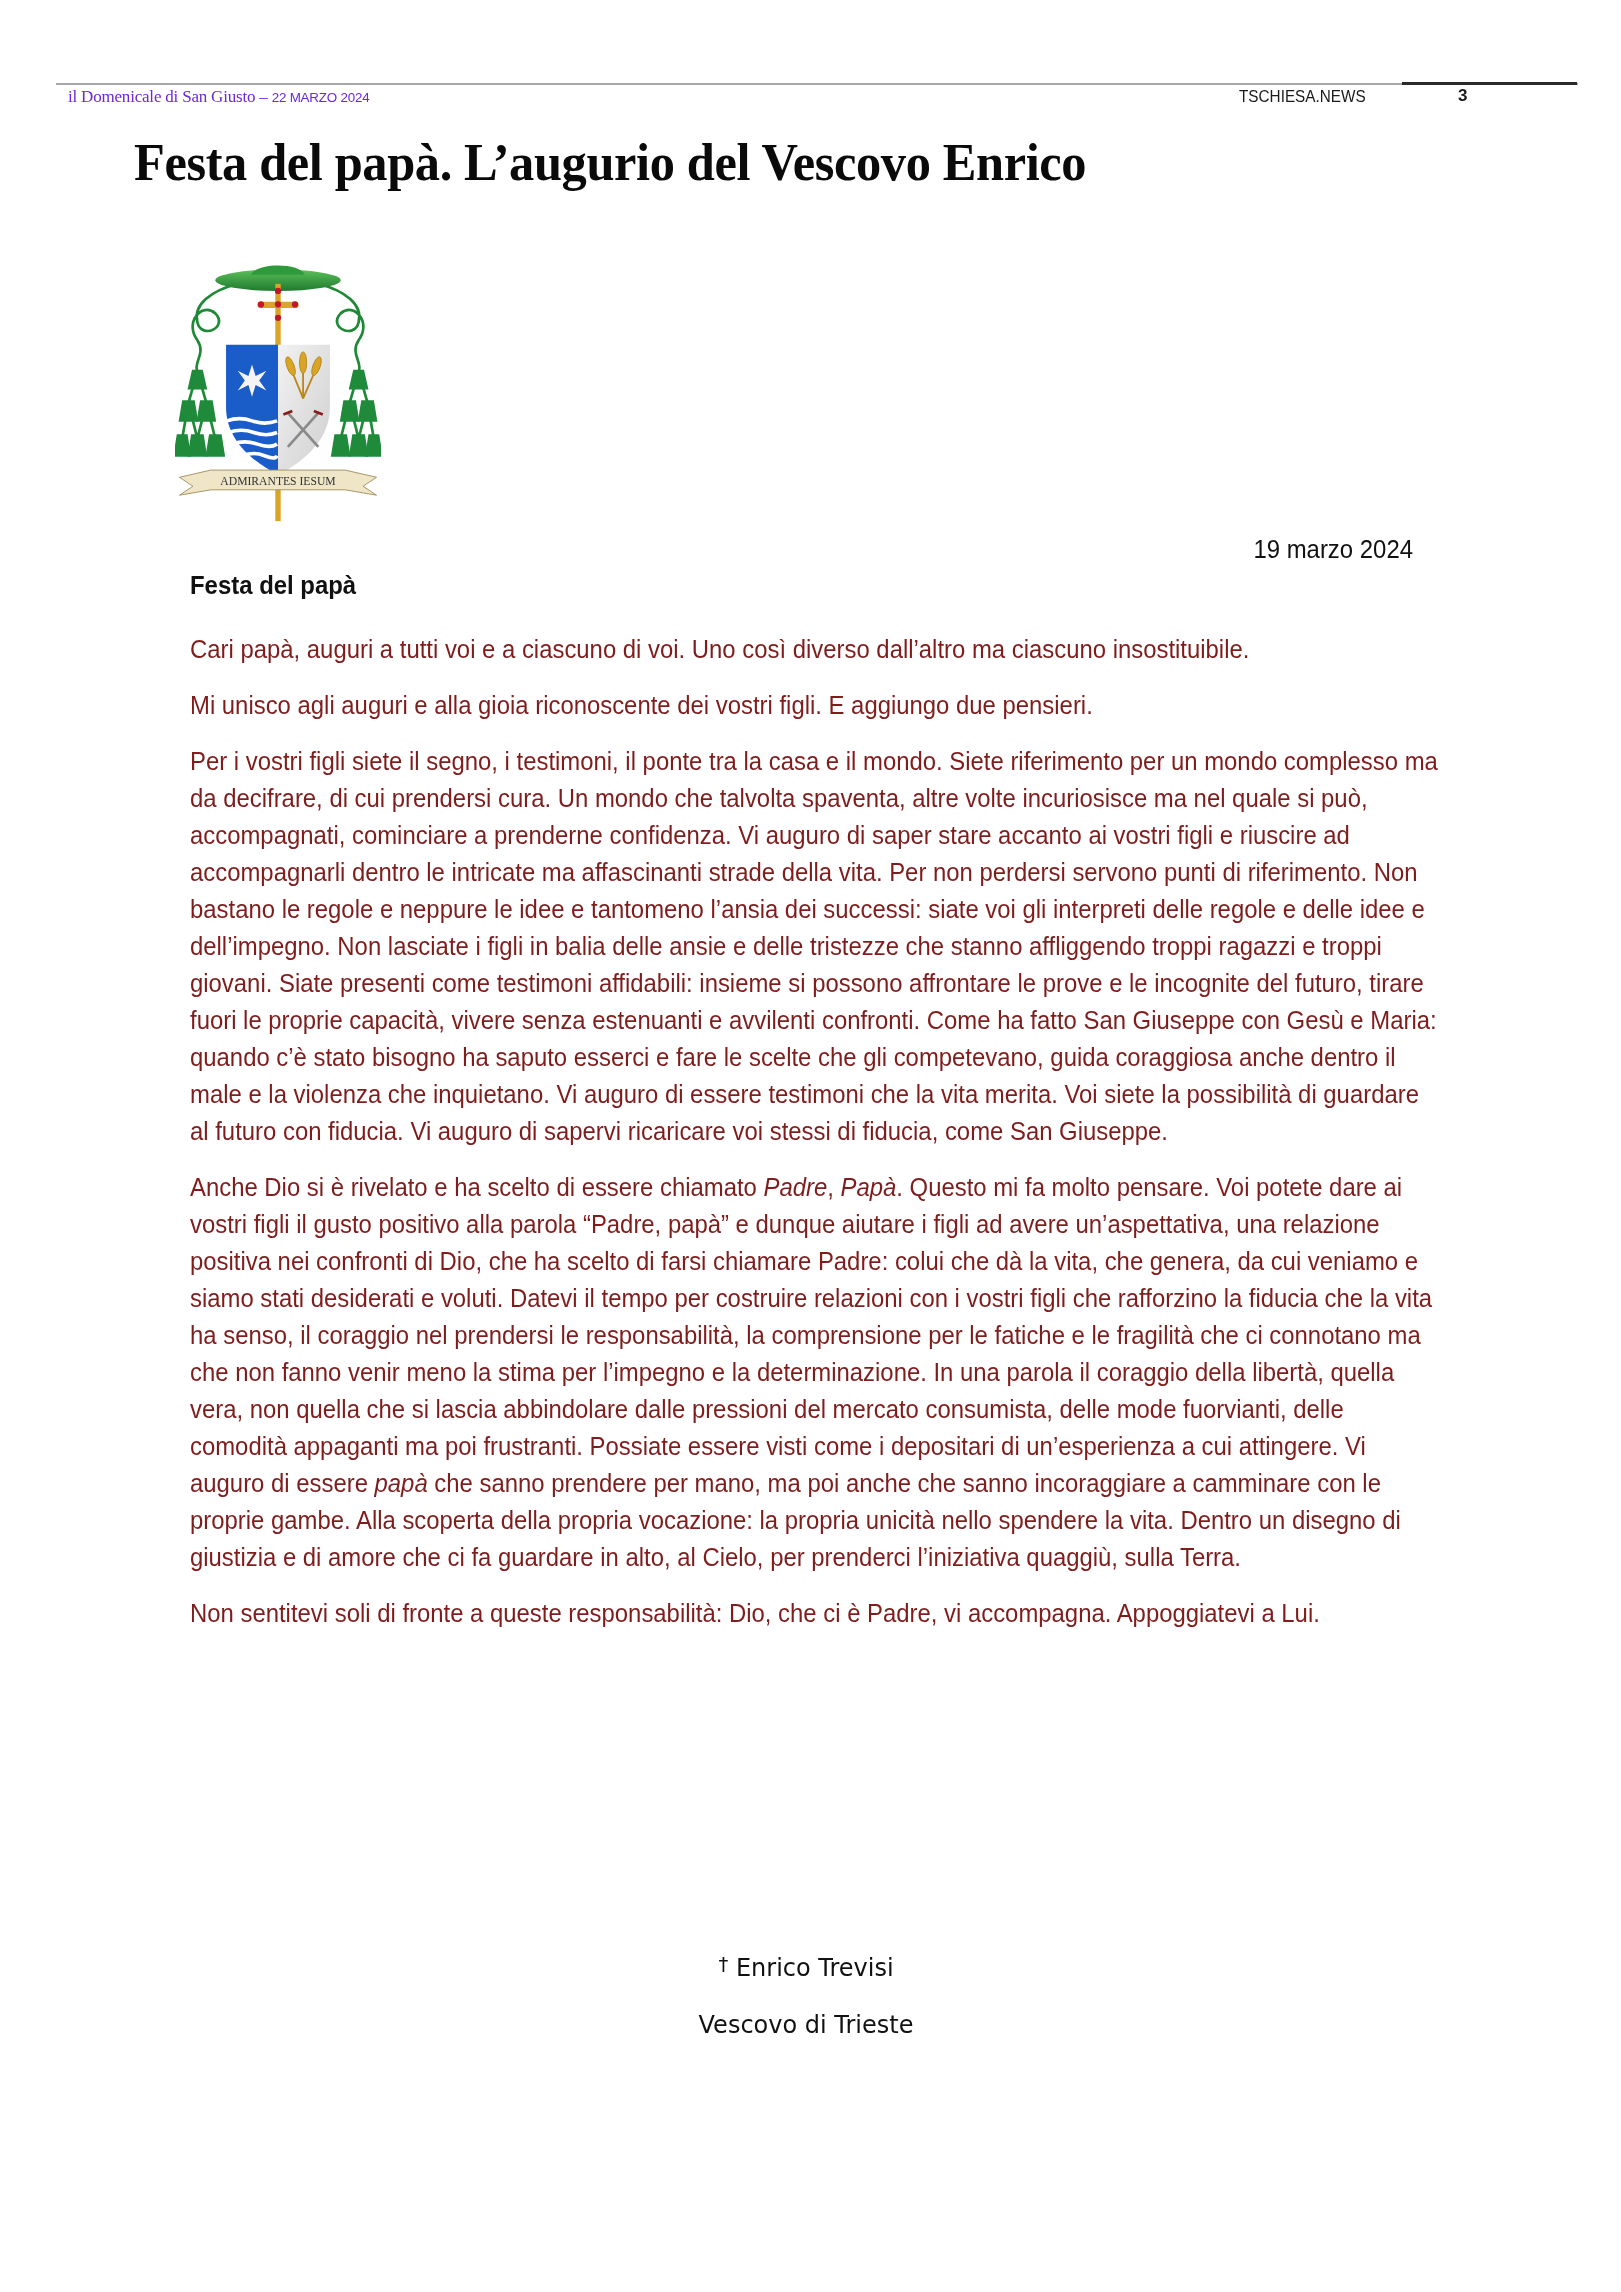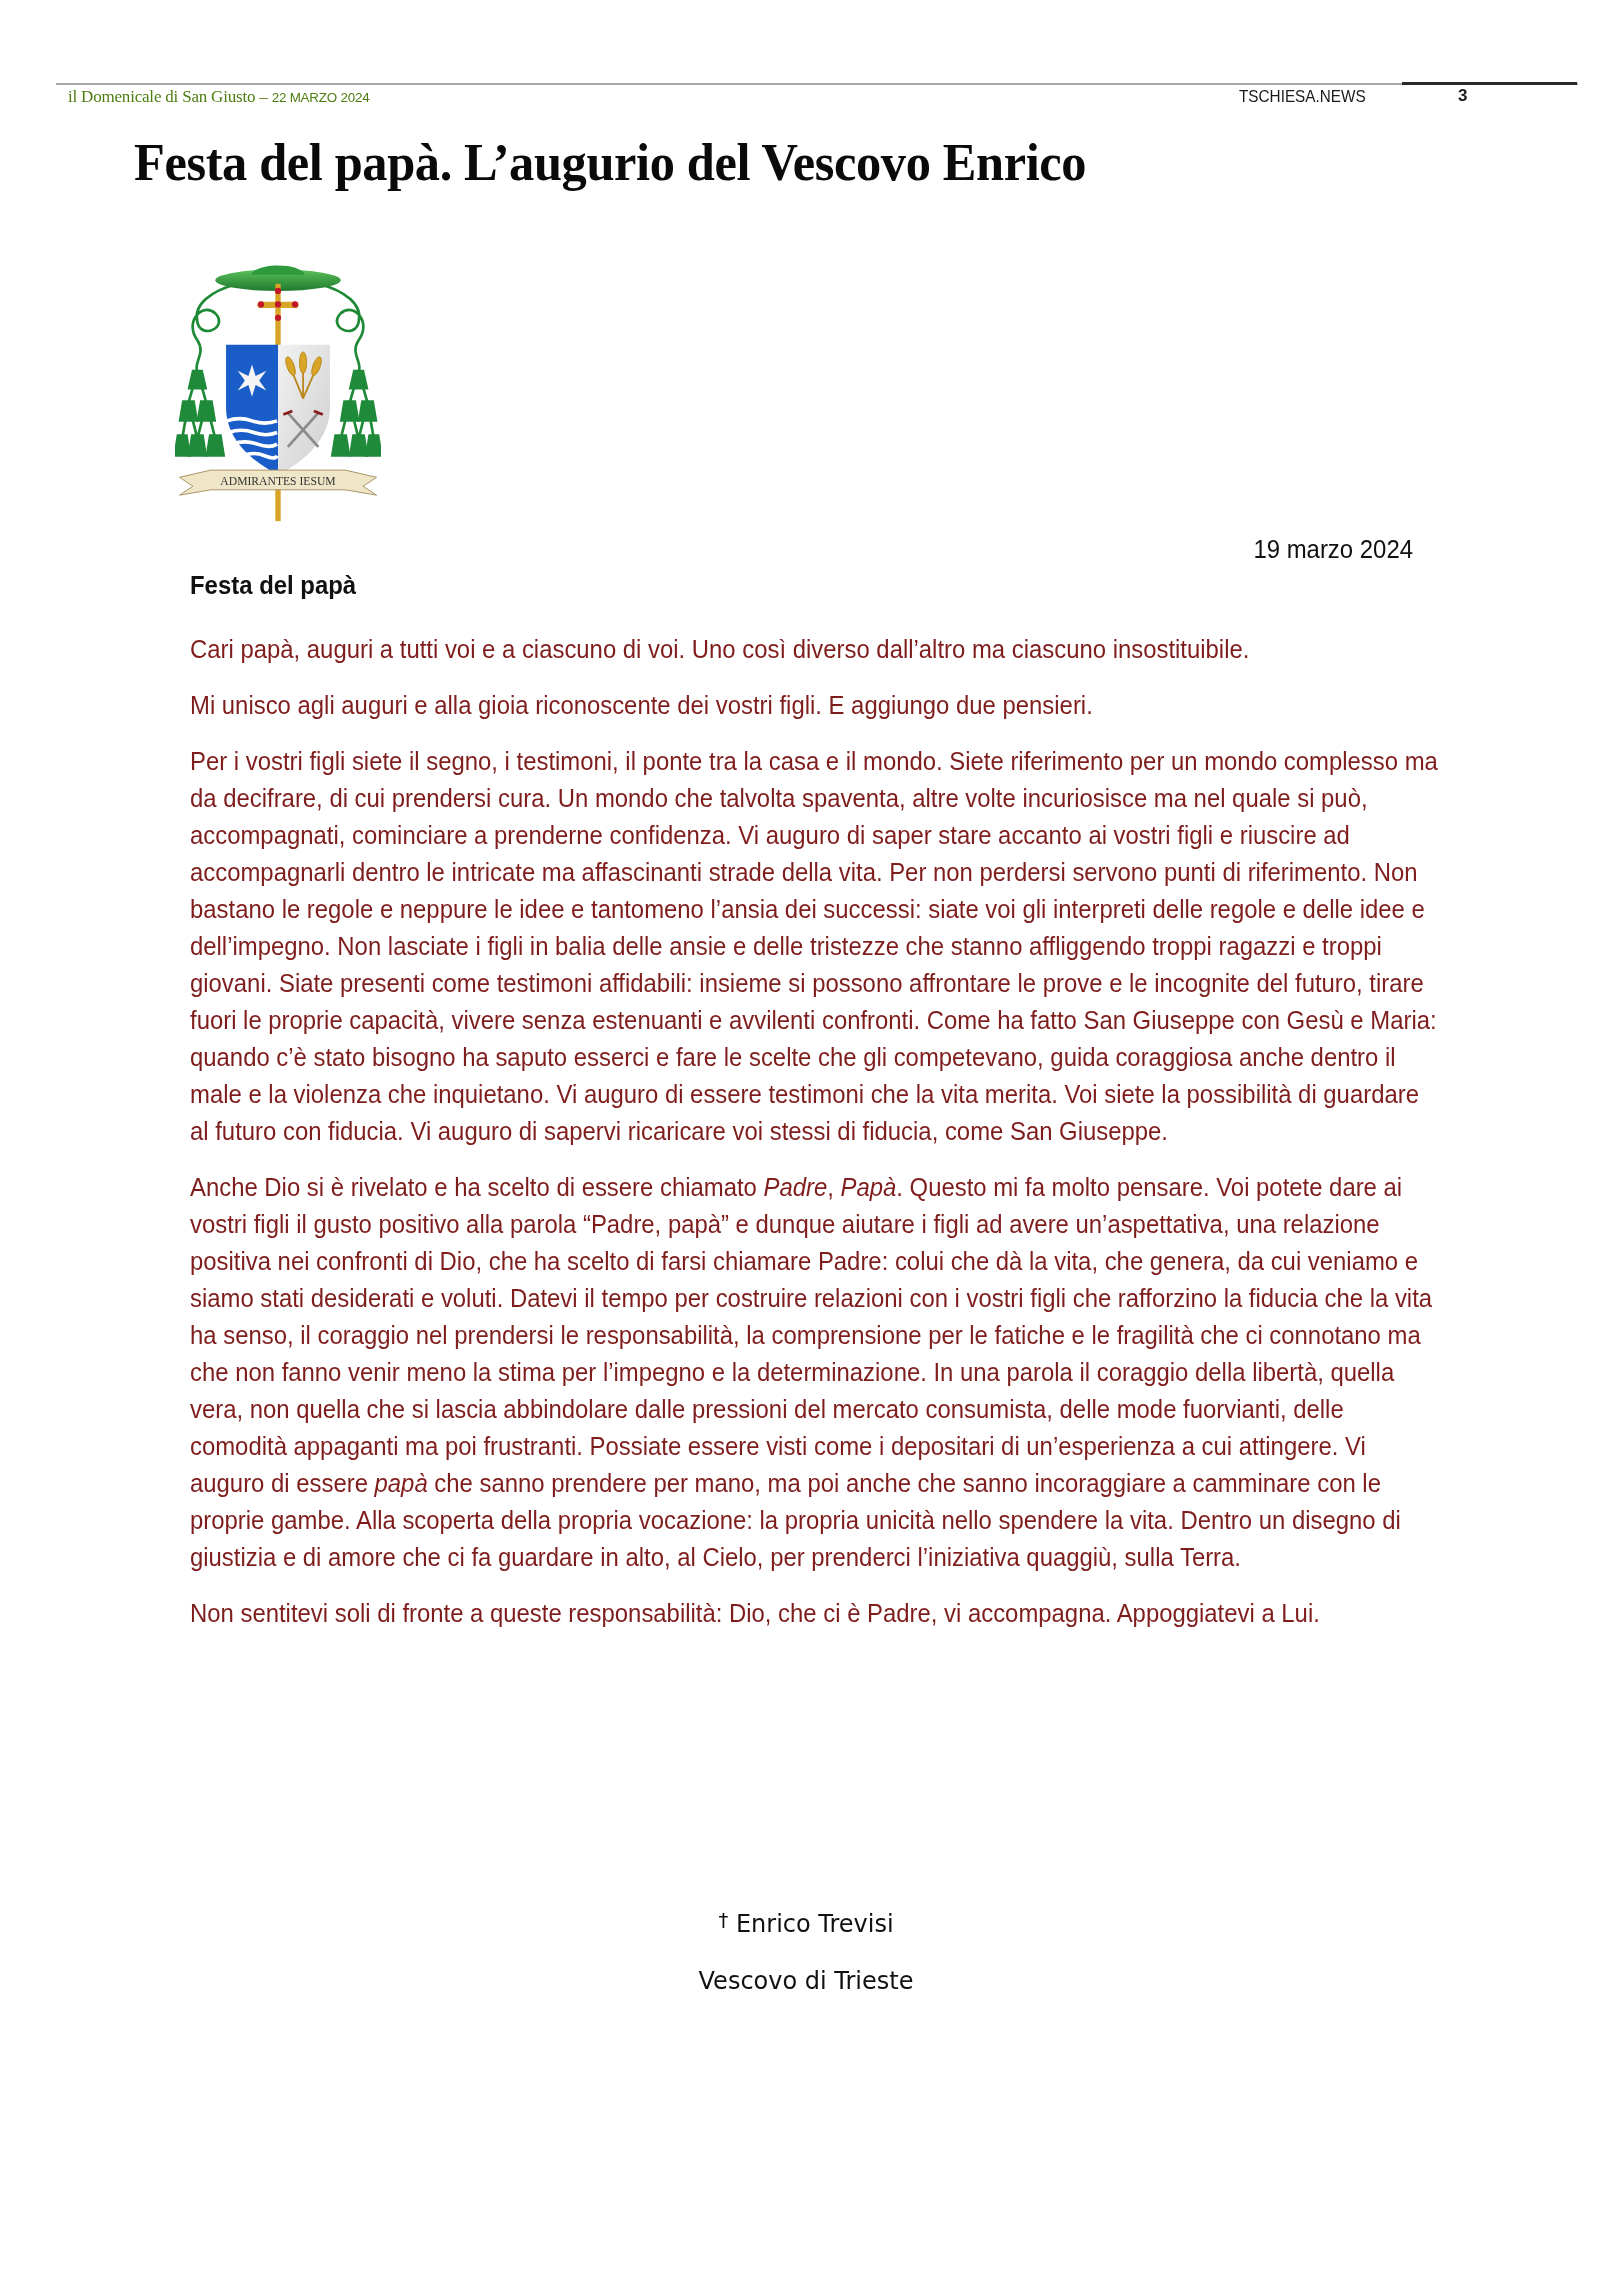--- a/index.html
+++ b/index.html
@@ -1,30 +1,30 @@
 <!DOCTYPE html>
 <html style="font-size:14.3px"><head>
 <meta charset="utf-8">
 <style>
   html, body { margin: 0; padding: 0; background: #ffffff; }
   body { width: 1621px; height: 2293px; position: relative; overflow: hidden; color: #111; }
   .header-rule { position: absolute; top: 83px; left: 56px; width: 1522px; height: 1.8px; background: #a8a8a8; }
   .header-rule-dark { position: absolute; top: 82px; left: 1402px; width: 175px; height: 2.7px; background: #2a2a2a; }
-  .hdr-left { position: absolute; top: 87px; left: 68px; font-family: "Liberation Serif", serif; font-size: 17px; color: #4d7c0f; letter-spacing: -0.2px; }
+  .hdr-left { position: absolute; top: 87px; left: 68px; font-family: "Liberation Serif", serif; font-size: 17px; color: #6d28d9; letter-spacing: -0.2px; }
   .hdr-left .date { font-family: "Liberation Sans", sans-serif; font-size: 13.4px; }
   .hdr-right { position: absolute; top: 87px; left: 1239px; font-family: "Liberation Sans", sans-serif; font-size: 17px; color: #1a1a1a; transform: scaleX(0.9); transform-origin: left; }
   .hdr-page { position: absolute; top: 86px; left: 1458px; font-family: "Liberation Sans", sans-serif; font-size: 17px; font-weight: bold; color: #1a1a1a; }
   .headline { position: absolute; top: 133px; left: 134px; margin: 0; font-family: "Liberation Serif", serif; font-weight: bold; font-size: 52px; color: #0a0a0a; letter-spacing: -0.4px; transform: scaleX(0.97); transform-origin: left; white-space: nowrap; }
   .crest { position: absolute; top: 255px; left: 175px; width: 206px; height: 269px; }
   .letter-date { position: absolute; top: 534px; left: 1200px; width: 213px; text-align: right; font-family: "Liberation Sans", sans-serif; font-size: 26px; color: #111; transform: scaleX(0.92); transform-origin: right; }
   .letter-title { position: absolute; top: 570px; left: 190px; margin: 0; font-family: "Liberation Sans", sans-serif; font-weight: bold; font-size: 26px; color: #111; transform: scaleX(0.92); transform-origin: left; }
   .body-text { position: absolute; top: 631px; left: 190px; width: 1245px; font-family: "Liberation Sans", sans-serif; font-size: 26.4px; line-height: 37px; color: #7f1d1d; }
   .body-text p { margin: 0 0 19px 0; transform: scaleX(0.905); transform-origin: left; width: 1379px; }
   .body-text em { font-style: italic; }
-  .signature { position: absolute; top: 1892px; left: 627px; width: 358px; text-align: center; font-family: "DejaVu Sans", sans-serif; font-size: 24px; color: #111; line-height: 57px; }
+  .signature { position: absolute; top: 1936px; left: 627px; width: 358px; text-align: center; font-family: "DejaVu Sans", sans-serif; font-size: 24px; color: #111; line-height: 57px; }
 </style>
 </head>
 <body>
 
 <div class="header-rule"></div>
 <div class="header-rule-dark"></div>
 
 <div class="hdr-left">
   <span>il Domenicale di San Giusto – </span><span class="date">22 MARZO 2024</span>
 </div>

